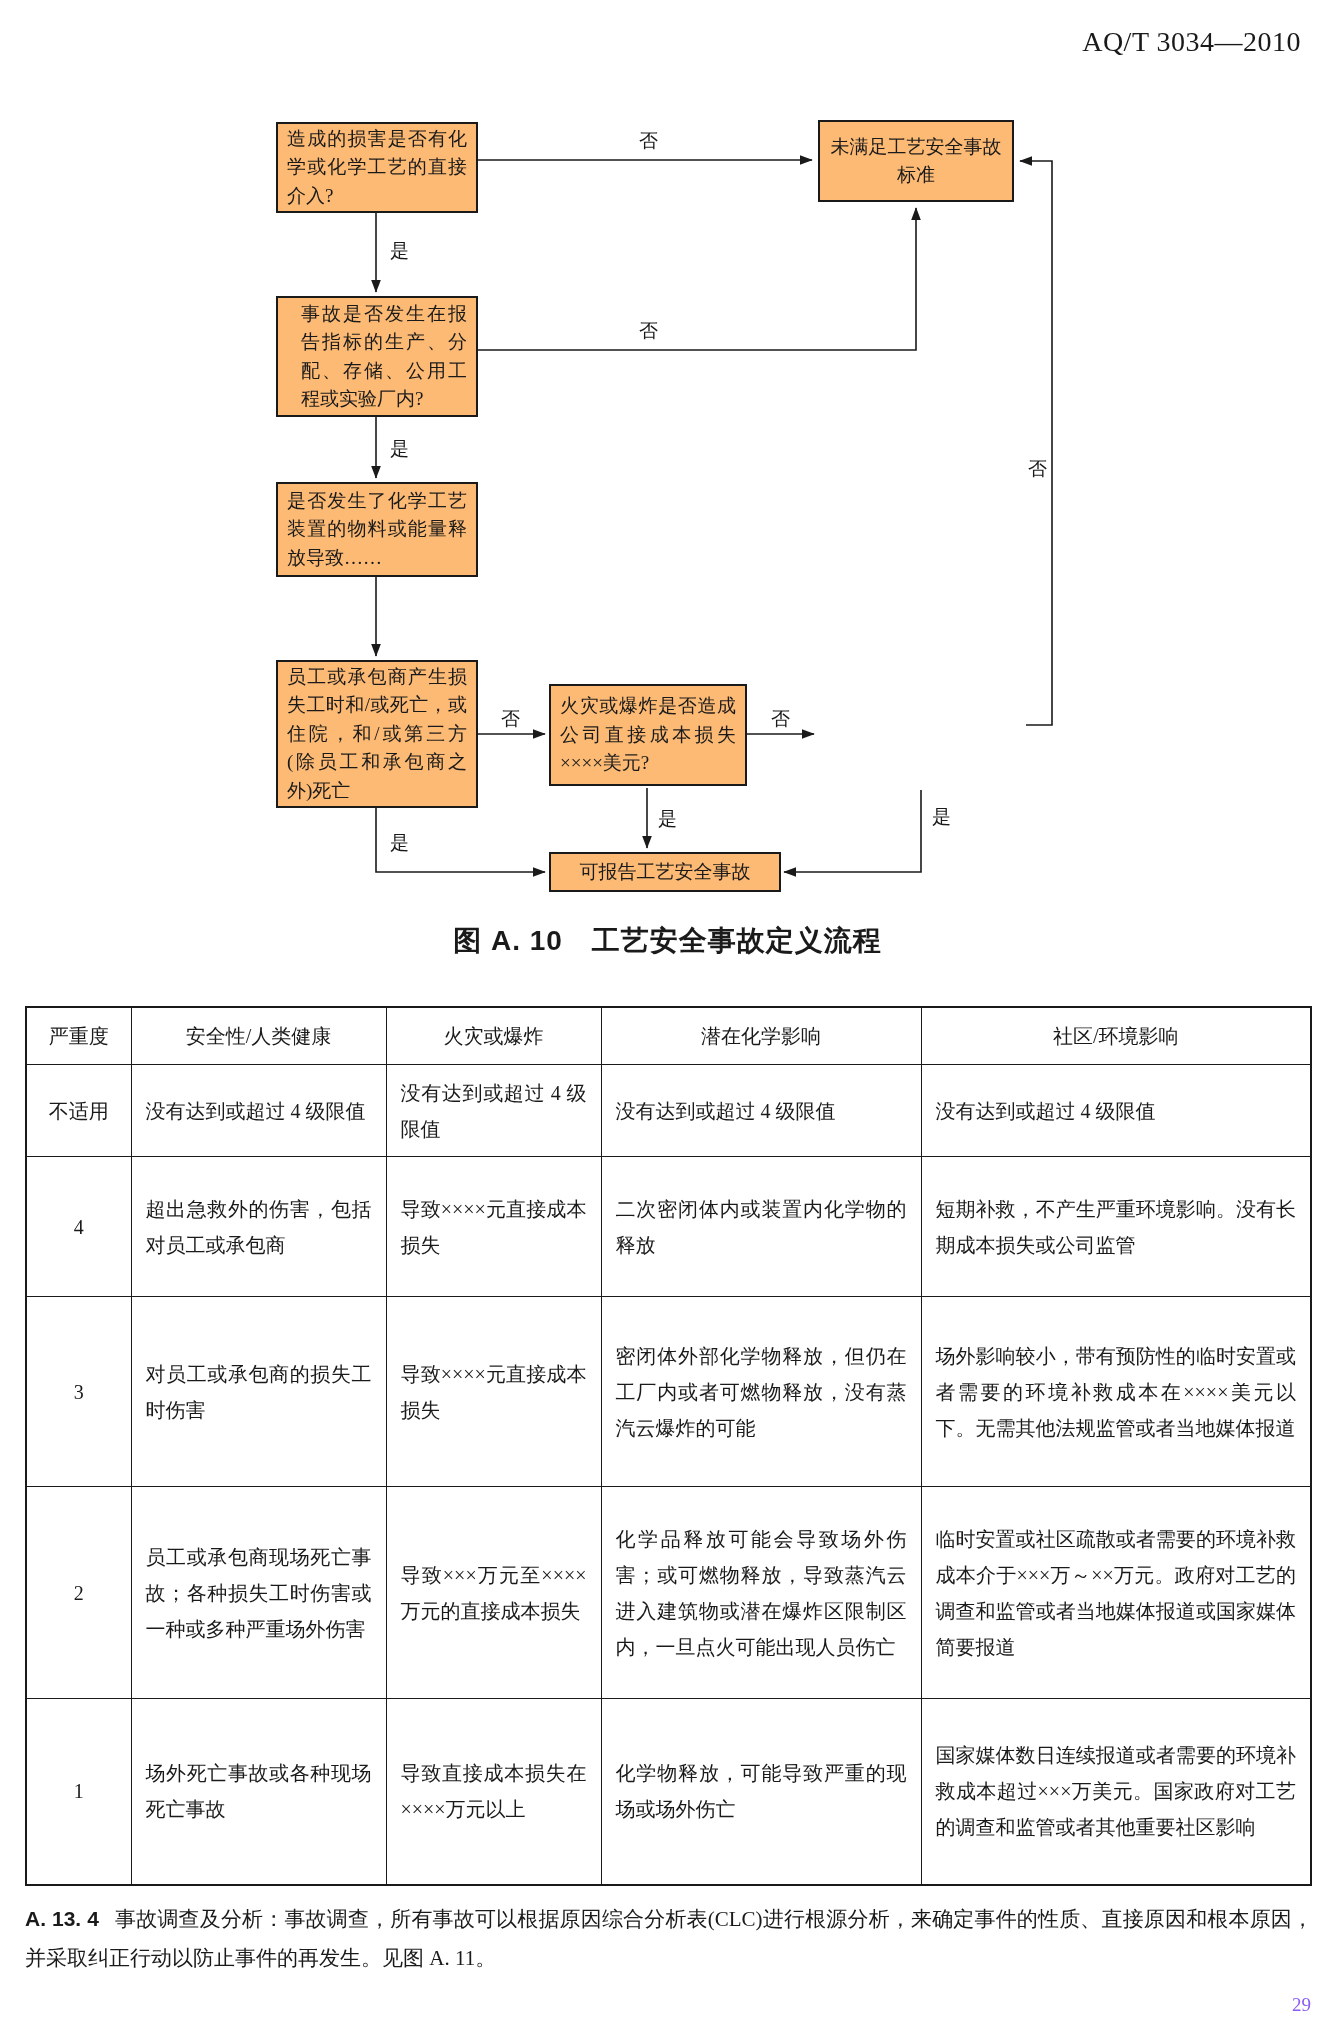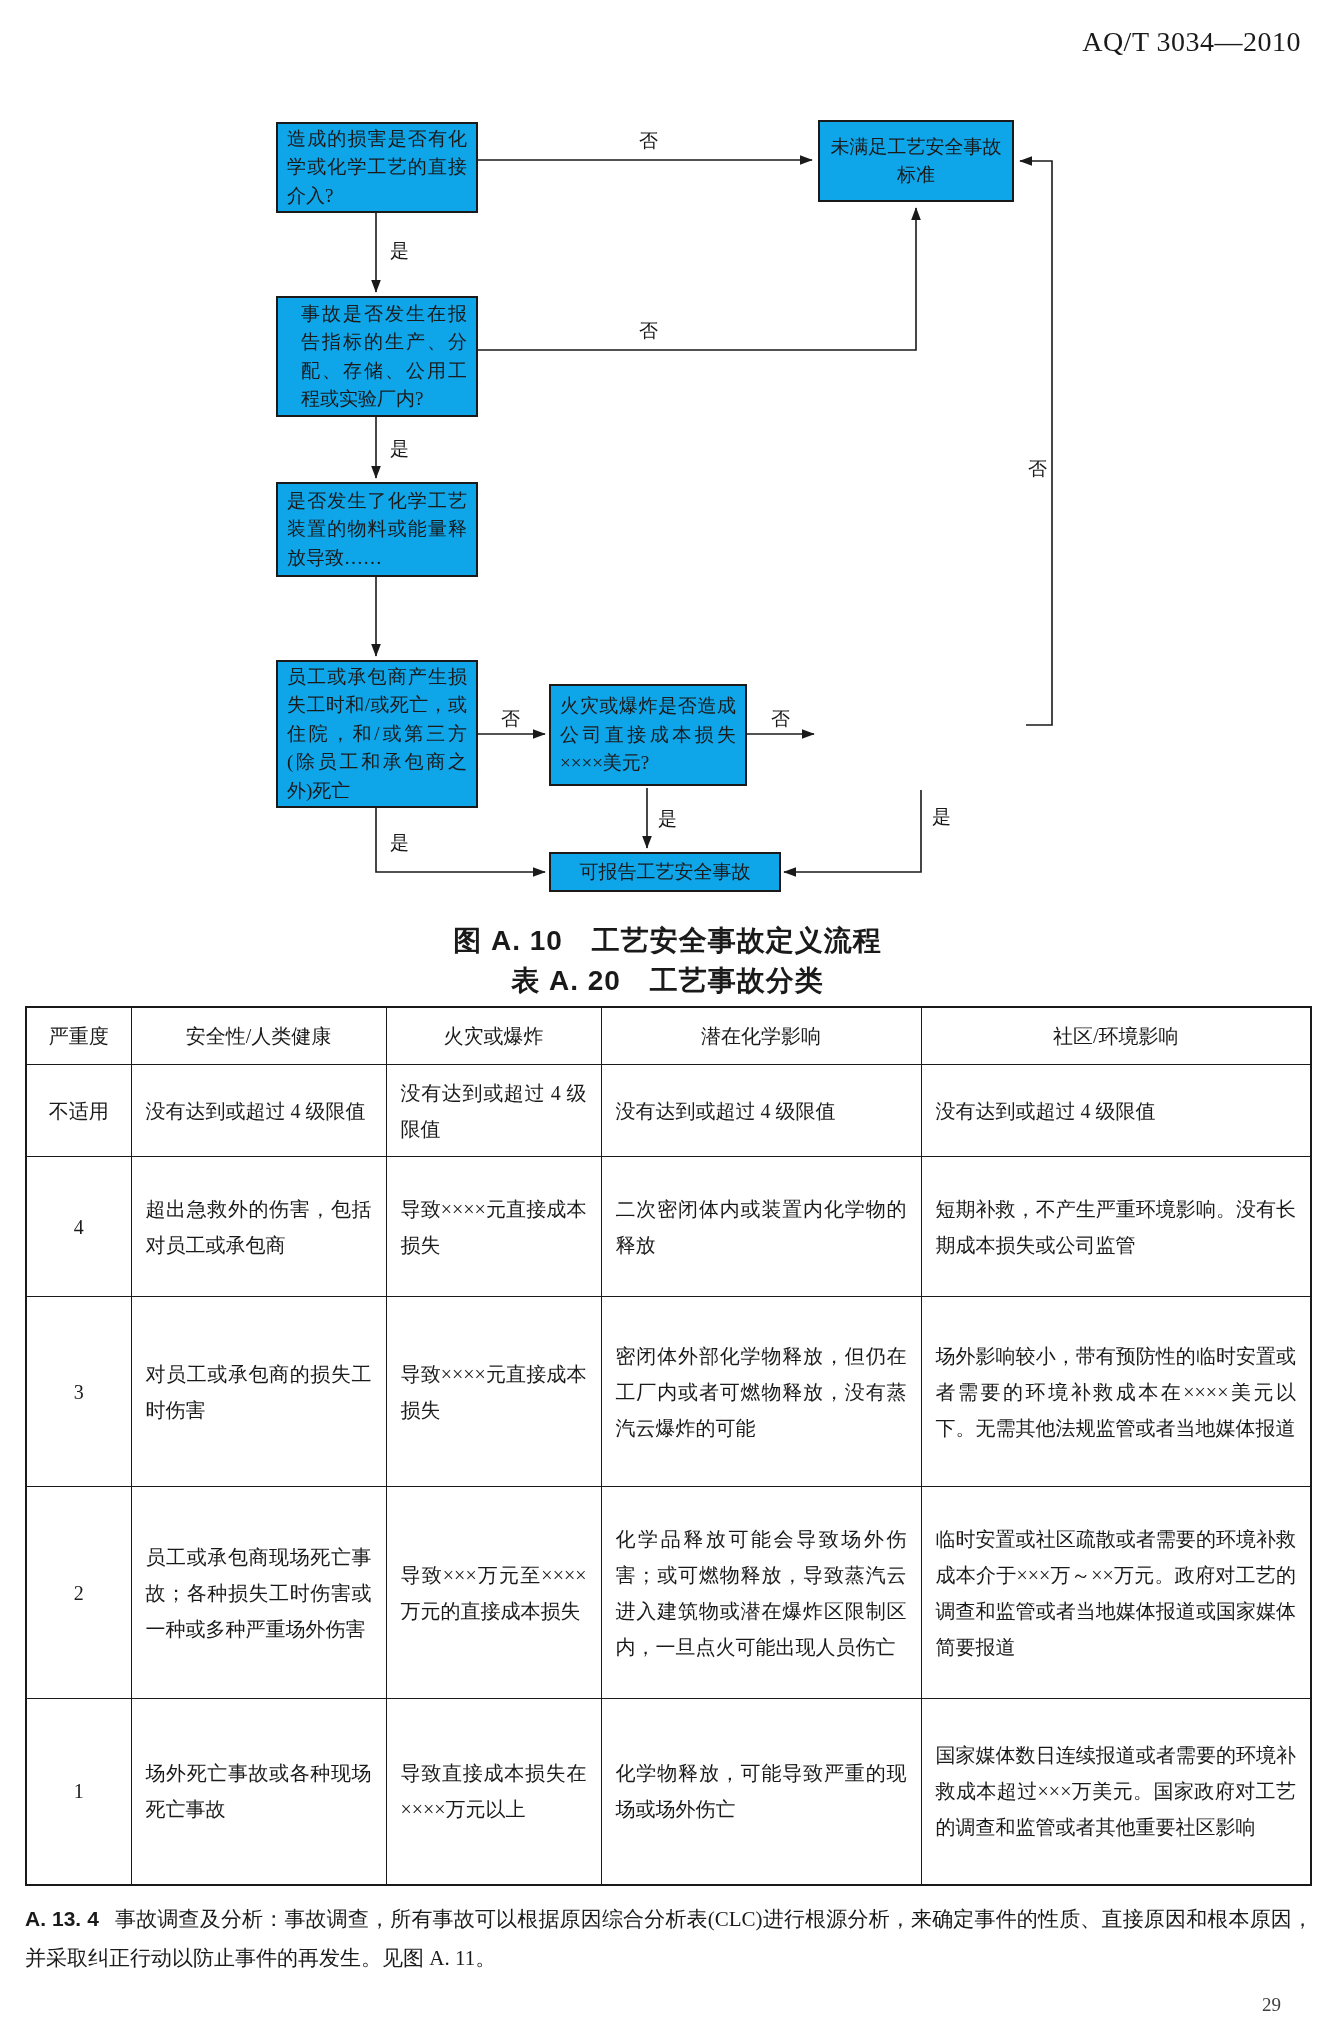--- a/index.html
+++ b/index.html
@@ -4,21 +4,21 @@
 <style>
   * { margin:0; padding:0; box-sizing:border-box; }
   html,body { background:#e9e9e9; }
   body { font-family:"Liberation Serif", serif; color:#1a1a1a; }
   .page { position:relative; width:1335px; height:2039px; background:#ffffff; margin:0 auto; overflow:hidden; }
 
   .doc-header { position:absolute; top:26px; right:34px; font-size:28px; letter-spacing:.5px; }
 
   
   .fbox { position:absolute; border:2px solid #1a1a1a; font-size:19px; line-height:1.5;
-          padding:6px 9px; display:flex; align-items:center; background:#0ea5e9; }
+          padding:6px 9px; display:flex; align-items:center; background:#fdba74; }
   .fbox .inner { width:100%; text-align:justify; }
   .fbox.centered .inner { text-align:center; }
   .flabel { position:absolute; font-size:19px; background:#fff; padding:0 2px; }
   svg.connectors { position:absolute; top:0; left:0; }
 
   .fig-caption, .tbl-title { position:absolute; width:100%; text-align:center;
         font-family:"Liberation Sans", sans-serif; font-weight:bold; font-size:28px; letter-spacing:1px; }
   .fig-caption { top:922px; }
   .tbl-title  { top:962px; }
 
@@ -27,21 +27,21 @@
                border-collapse:collapse; border:2.5px solid #1a1a1a; table-layout:fixed; }
   .doc-table th, .doc-table td { border:1.5px solid #1a1a1a; font-size:20px; font-weight:normal;
                padding:8px 14px; vertical-align:middle; line-height:1.8; }
   .doc-table th { text-align:center; padding:10px 6px; }
   .doc-table td.sev { text-align:center; }
   .doc-table td.txt { text-align:justify; }
 
   .footer-para { position:absolute; left:25px; top:1900px; width:1288px;
                  font-size:21px; line-height:1.85; text-align:justify; }
   .footer-label { font-family:"Liberation Sans", sans-serif; font-weight:bold; margin-right:16px; }
-  .page-number { position:absolute; right:54px; top:1994px; font-size:19px; color:#404040; }
+  .page-number { position:absolute; right:24px; top:1994px; font-size:19px; color:#8b5cf6; }
 </style>
 </head>
 <body>
 
 <div class="page">
 
   <div class="doc-header">AQ/T 3034—2010</div>
 
   <svg class="connectors" width="1335" height="920" viewBox="0 0 1335 920">
     <defs>
@@ -98,21 +98,20 @@
   <span class="flabel" style="left:637px; top:318px;">否</span>
   <span class="flabel" style="left:388px; top:436px;">是</span>
   <span class="flabel" style="left:499px; top:706px;">否</span>
   <span class="flabel" style="left:769px; top:706px;">否</span>
   <span class="flabel" style="left:1026px; top:456px;">否</span>
   <span class="flabel" style="left:388px; top:830px;">是</span>
   <span class="flabel" style="left:656px; top:806px;">是</span>
   <span class="flabel" style="left:930px; top:804px;">是</span>
 
   <div class="fig-caption">图 A. 10　工艺安全事故定义流程</div>
-  <div class="tbl-title">表 A. 20　工艺事故分类</div>
 
   <table class="doc-table">
     <colgroup>
       <col style="width:105px">
         <col style="width:255px">
         <col style="width:215px">
         <col style="width:320px">
         <col style="width:390px">
     </colgroup>
     <thead>

